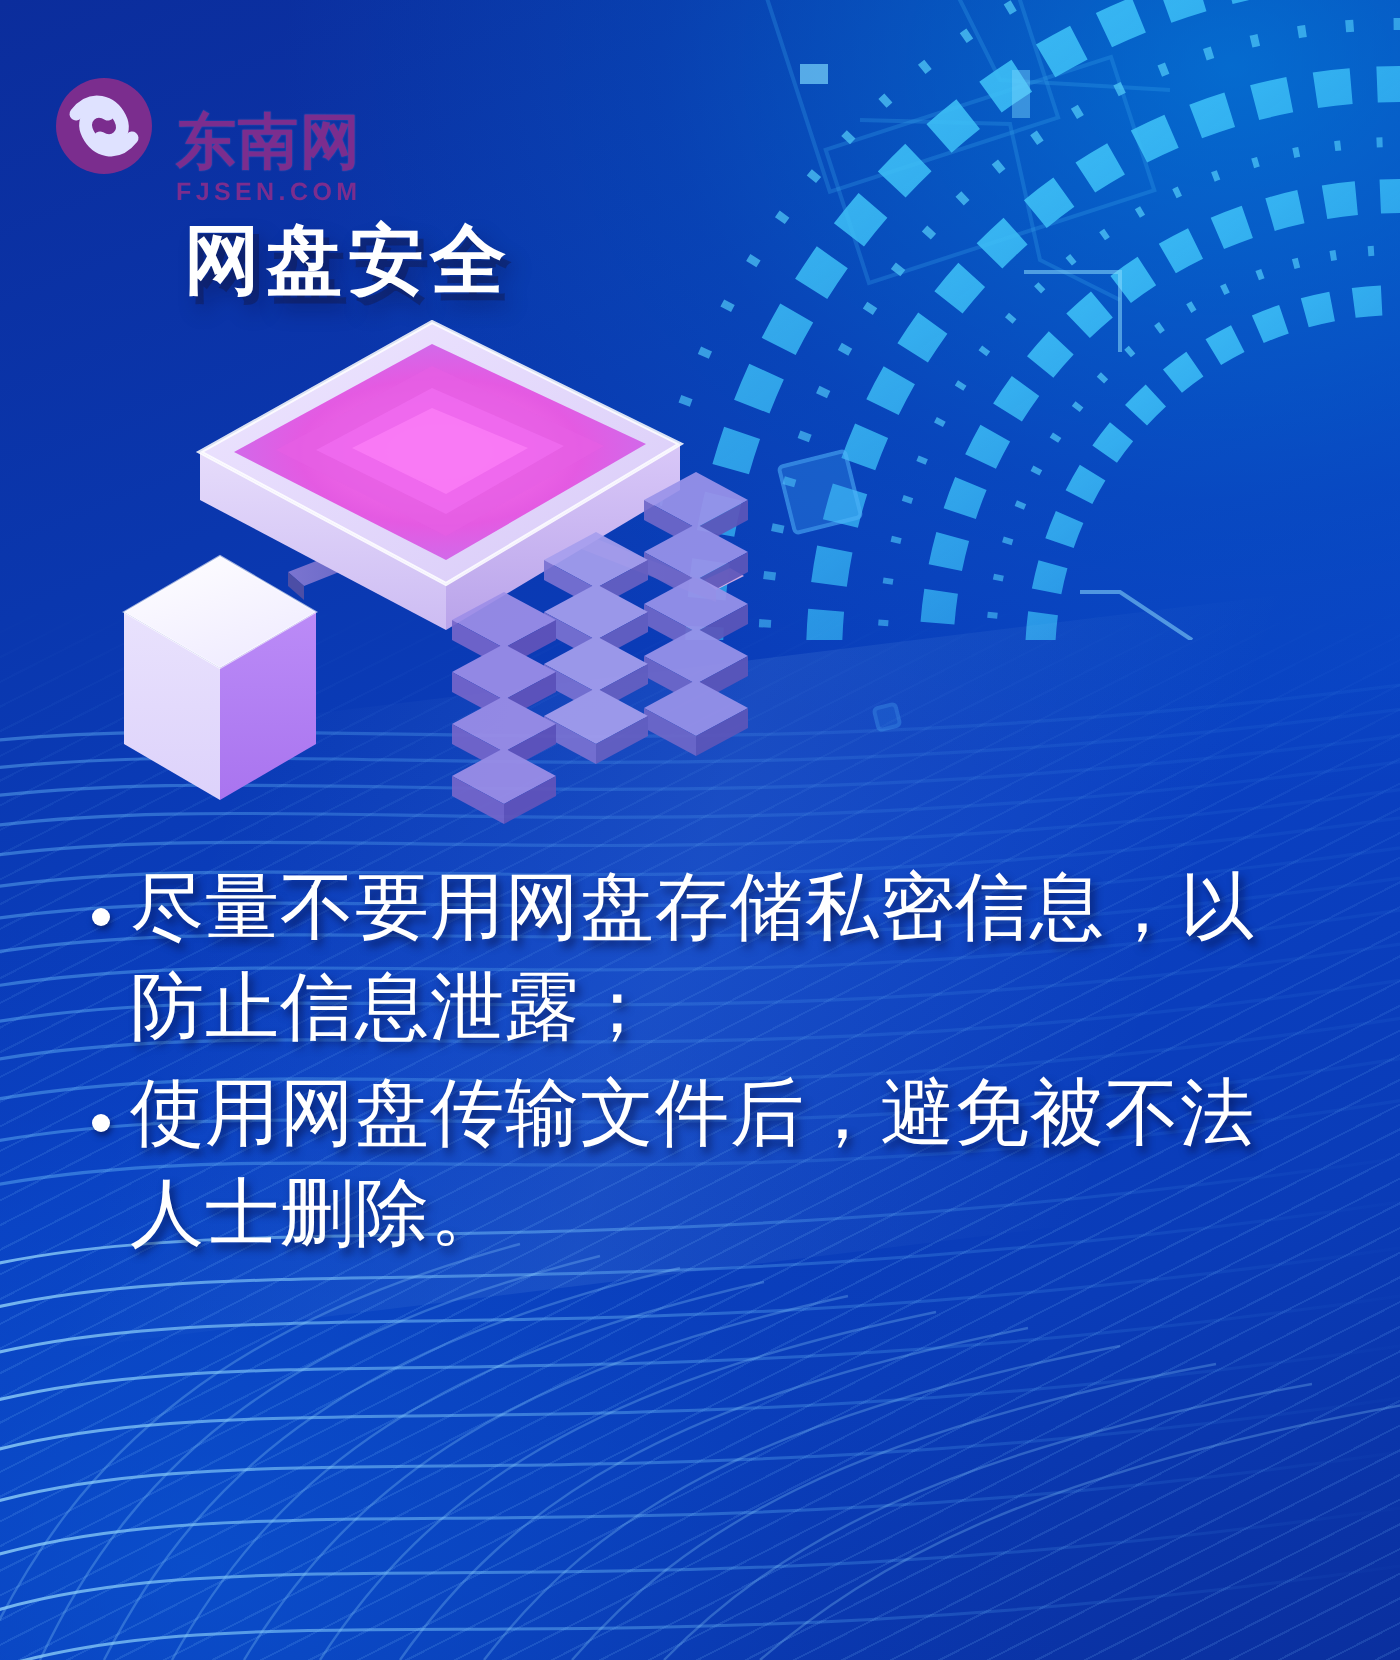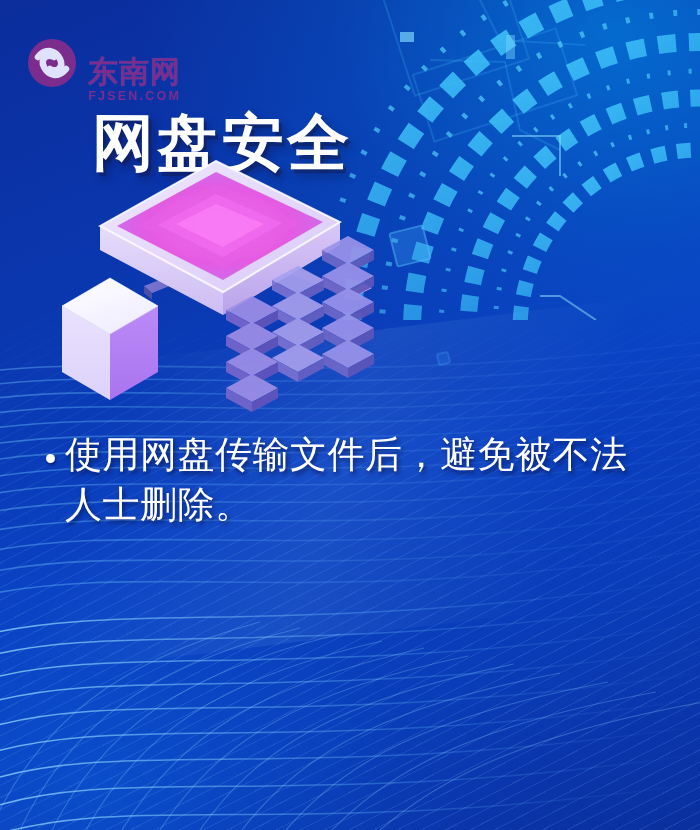--- a/index.html
+++ b/index.html
@@ -82,30 +82,29 @@
     text-shadow: 0 0 1px rgba(255,255,255,0.20);
     margin-top: 33px;
   }
   .logo-en {
     font-family: "Liberation Sans", sans-serif;
     font-weight: 700;
     font-size: 12.5px;
     letter-spacing: 2.2px;
     color: #7b2d8e;
     margin-top: 3px;
-    text-align: right;
   }
 
   
   .title {
     position: absolute;
     left: 92px; top: 112px;
     font-family: "Liberation Sans", "DejaVu Sans", sans-serif;
     font-weight: 700;
-    font-size: 62px;
+    font-size: 38px;
     line-height: 1;
     letter-spacing: 3px;
     color: #ffffff;
     text-shadow:
       3px 4px 0 rgba(20,20,60,0.38),
       5px 7px 10px rgba(10,10,50,0.35);
     white-space: nowrap;
   }
 
   
@@ -418,20 +417,24 @@
             <path d="M0 0 L26 14 L26 24 L0 10 Z" fill="#7566cb"></path>
             <path d="M26 14 L52 0 L52 10 L26 24 Z" fill="#6254bb"></path>
           </g>
         </g>
       </g>
     </svg>
   </div>
 
   <div class="bullets">
 
+    <div class="bullet">
+      <span class="bullet-dot"></span>
+      <span class="bullet-text">尽量不要用网盘存储私密信息，以防止信息泄露；</span>
+    </div>
 
 
     <div class="bullet">
       <span class="bullet-dot"></span>
       <span class="bullet-text">使用网盘传输文件后，避免被不法人士删除。</span>
     </div>
 
   </div>
 
 </div>

